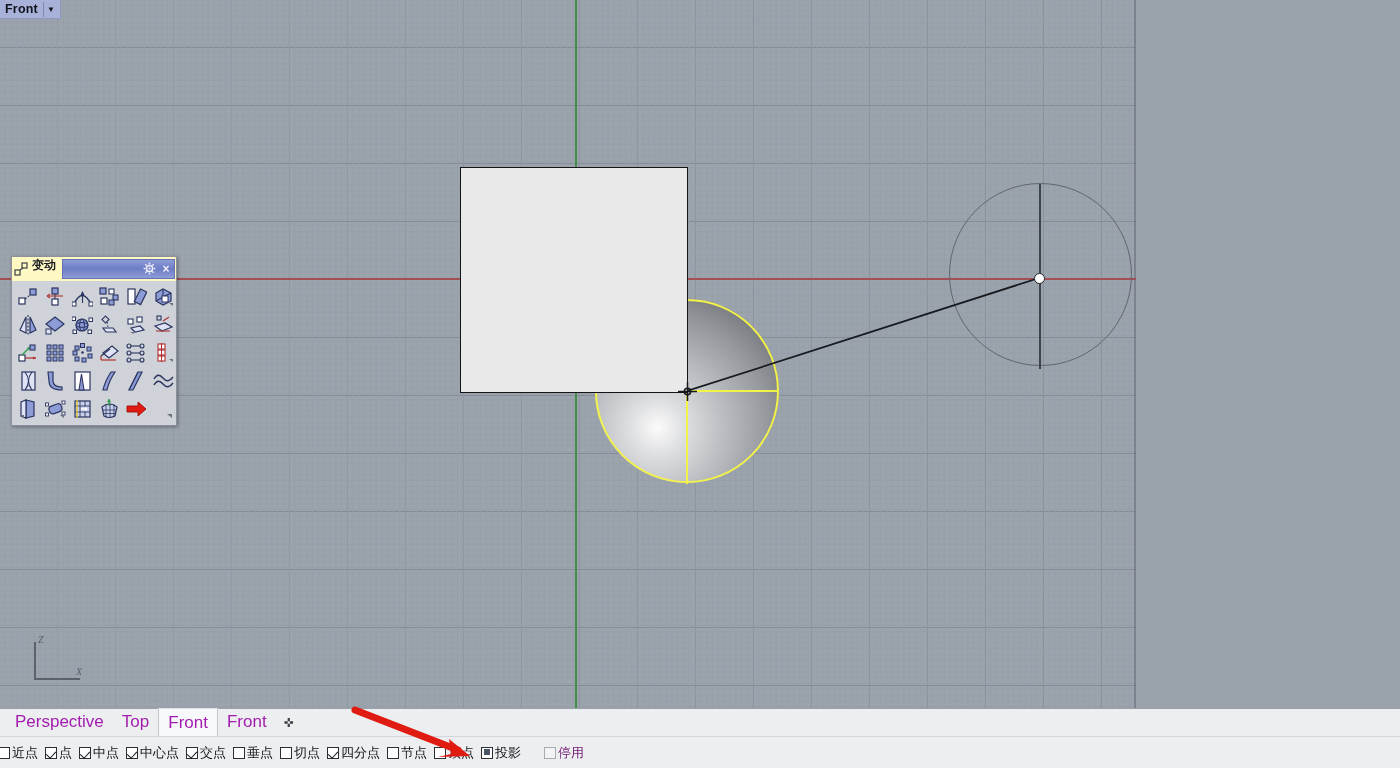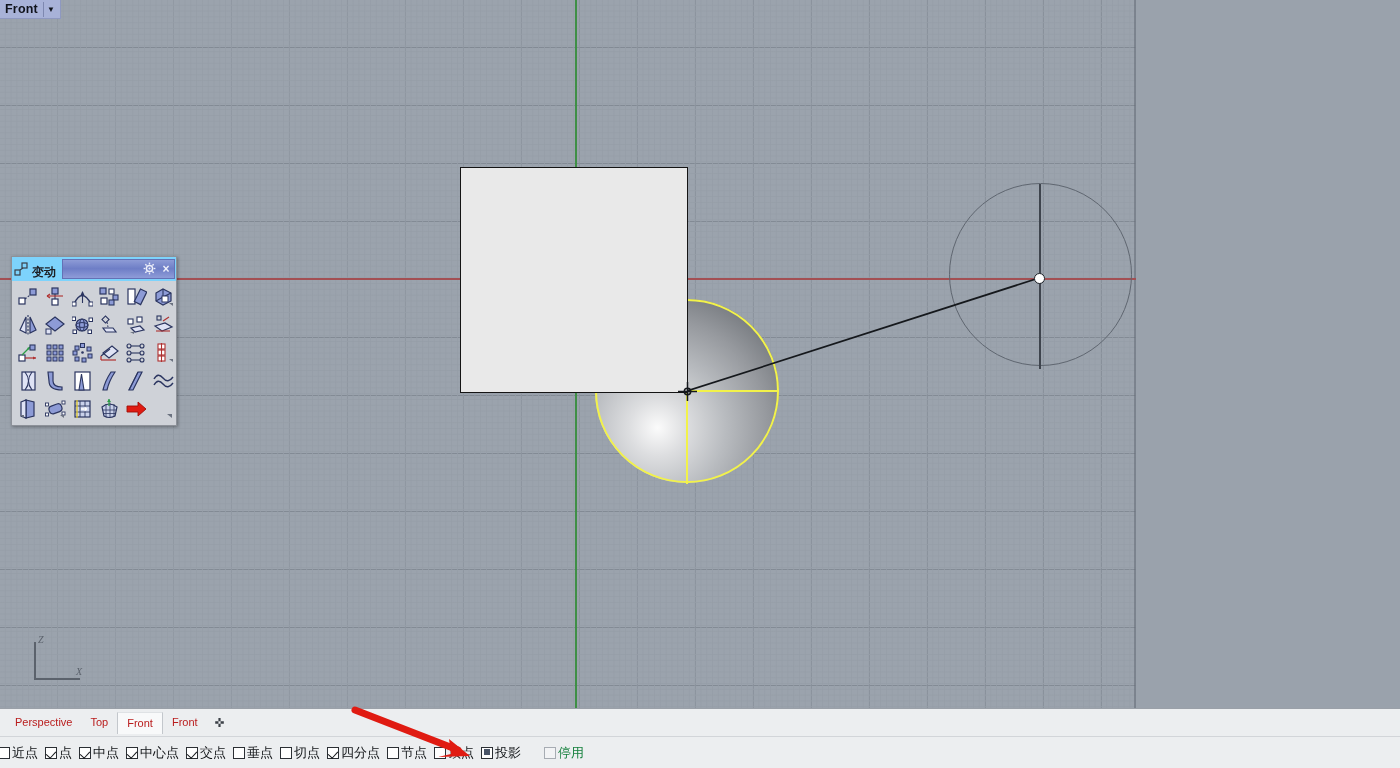--- a/index.html
+++ b/index.html
@@ -120,22 +120,22 @@
                    letter-spacing:.2px; padding-right:5px; }
   #vp-title .divider{ width:1px; height:15px; background:#7e88b0; }
   #vp-title .caret{ width:14px; text-align:center; font-size:8px; color:#10131c; }
 
   
   #toolbar{
     position:absolute; left:11px; top:256px; width:166px; height:170px;
     background:#cfd2d8; border:1px solid #8d9199;
     box-shadow:1px 1px 3px rgba(0,0,0,.35);
   }
-  #tb-head{ display:flex; align-items:flex-end; height:24px;
-            background:#7dd3fc; }
+  #tb-head{ display:flex; align-items:flex-start; height:24px;
+            background:#fef9c3; }
   #tb-grip{ width:20px; height:24px; position:relative; }
   #tb-title{ font-size:12px; color:#1d1f24; font-weight:bold;
              padding-right:6px; white-space:nowrap; }
   #tb-bluebar{ flex:1; height:20px; margin:2px 1px 2px 0;
     background:linear-gradient(to bottom,#8d9bd6 0%,#6e7ec6 48%,#8f9cd8 100%);
     display:flex; align-items:center; justify-content:flex-end;
     border:1px solid #6471b5; }
   #tb-gear{ width:18px; text-align:center; font-size:11px; color:#e8eaf5; }
   #tb-close{ width:16px; text-align:center; font-size:12px; color:#eef0fa;
              font-weight:bold; }
@@ -144,21 +144,21 @@
   .tb-cell{ width:27px; height:28px; display:flex; align-items:center;
             justify-content:center; }
   .tb-cell svg{ display:block; }
 
   
   #vp-tabs{
     position:absolute; left:0; top:708px; width:1400px; height:28px;
     background:#eceef0; border-top:1px solid #9aa0a8;
     display:flex; align-items:center; padding-left:6px;
   }
-  .vp-tab{ font-size:11px; color:#b91c1c; padding:4px 9px 5px;
+  .vp-tab{ font-size:17px; color:#a21caf; padding:4px 9px 5px;
            white-space:nowrap; }
   .vp-tab.active{ background:#f8f9fa;
     border-left:1px solid #c3c7cc; border-right:1px solid #c3c7cc;
     border-top:1px solid #dfe2e5; }
   .vp-tab.plus{ font-size:12px; color:#3c4148; padding:4px 8px; }
 
   #osnap{
     position:absolute; left:0; top:736px; width:1400px; height:32px;
     background:#eceef0; border-top:1px solid #d2d5d9;
     display:flex; align-items:center; padding-left:0px;
@@ -173,21 +173,21 @@
   .snap .box.checked::after{
     content:""; position:absolute; left:2px; top:1px;
     width:5px; height:8px; border:solid #16191d;
     border-width:0 1.7px 1.7px 0; transform:rotate(42deg);
   }
   .snap .box.filled{ background:#fff; }
   .snap .box.filled::after{
     content:""; position:absolute; left:1.6px; top:1.6px;
     width:6px; height:6px; background:#4a5568;
   }
-  .snap.disabled{ color:#15803d; }
+  .snap.disabled{ color:#701a75; }
   .snap.disabled .box{ border-color:#a7acb3; background:#f2f3f5; }
   .snap.gap{ margin-left:16px; }
 
   
   #annot-arrow{ position:absolute; left:350px; top:706px;
                 width:130px; height:58px; pointer-events:none; }
 </style>
 </head>
 <body>
 

